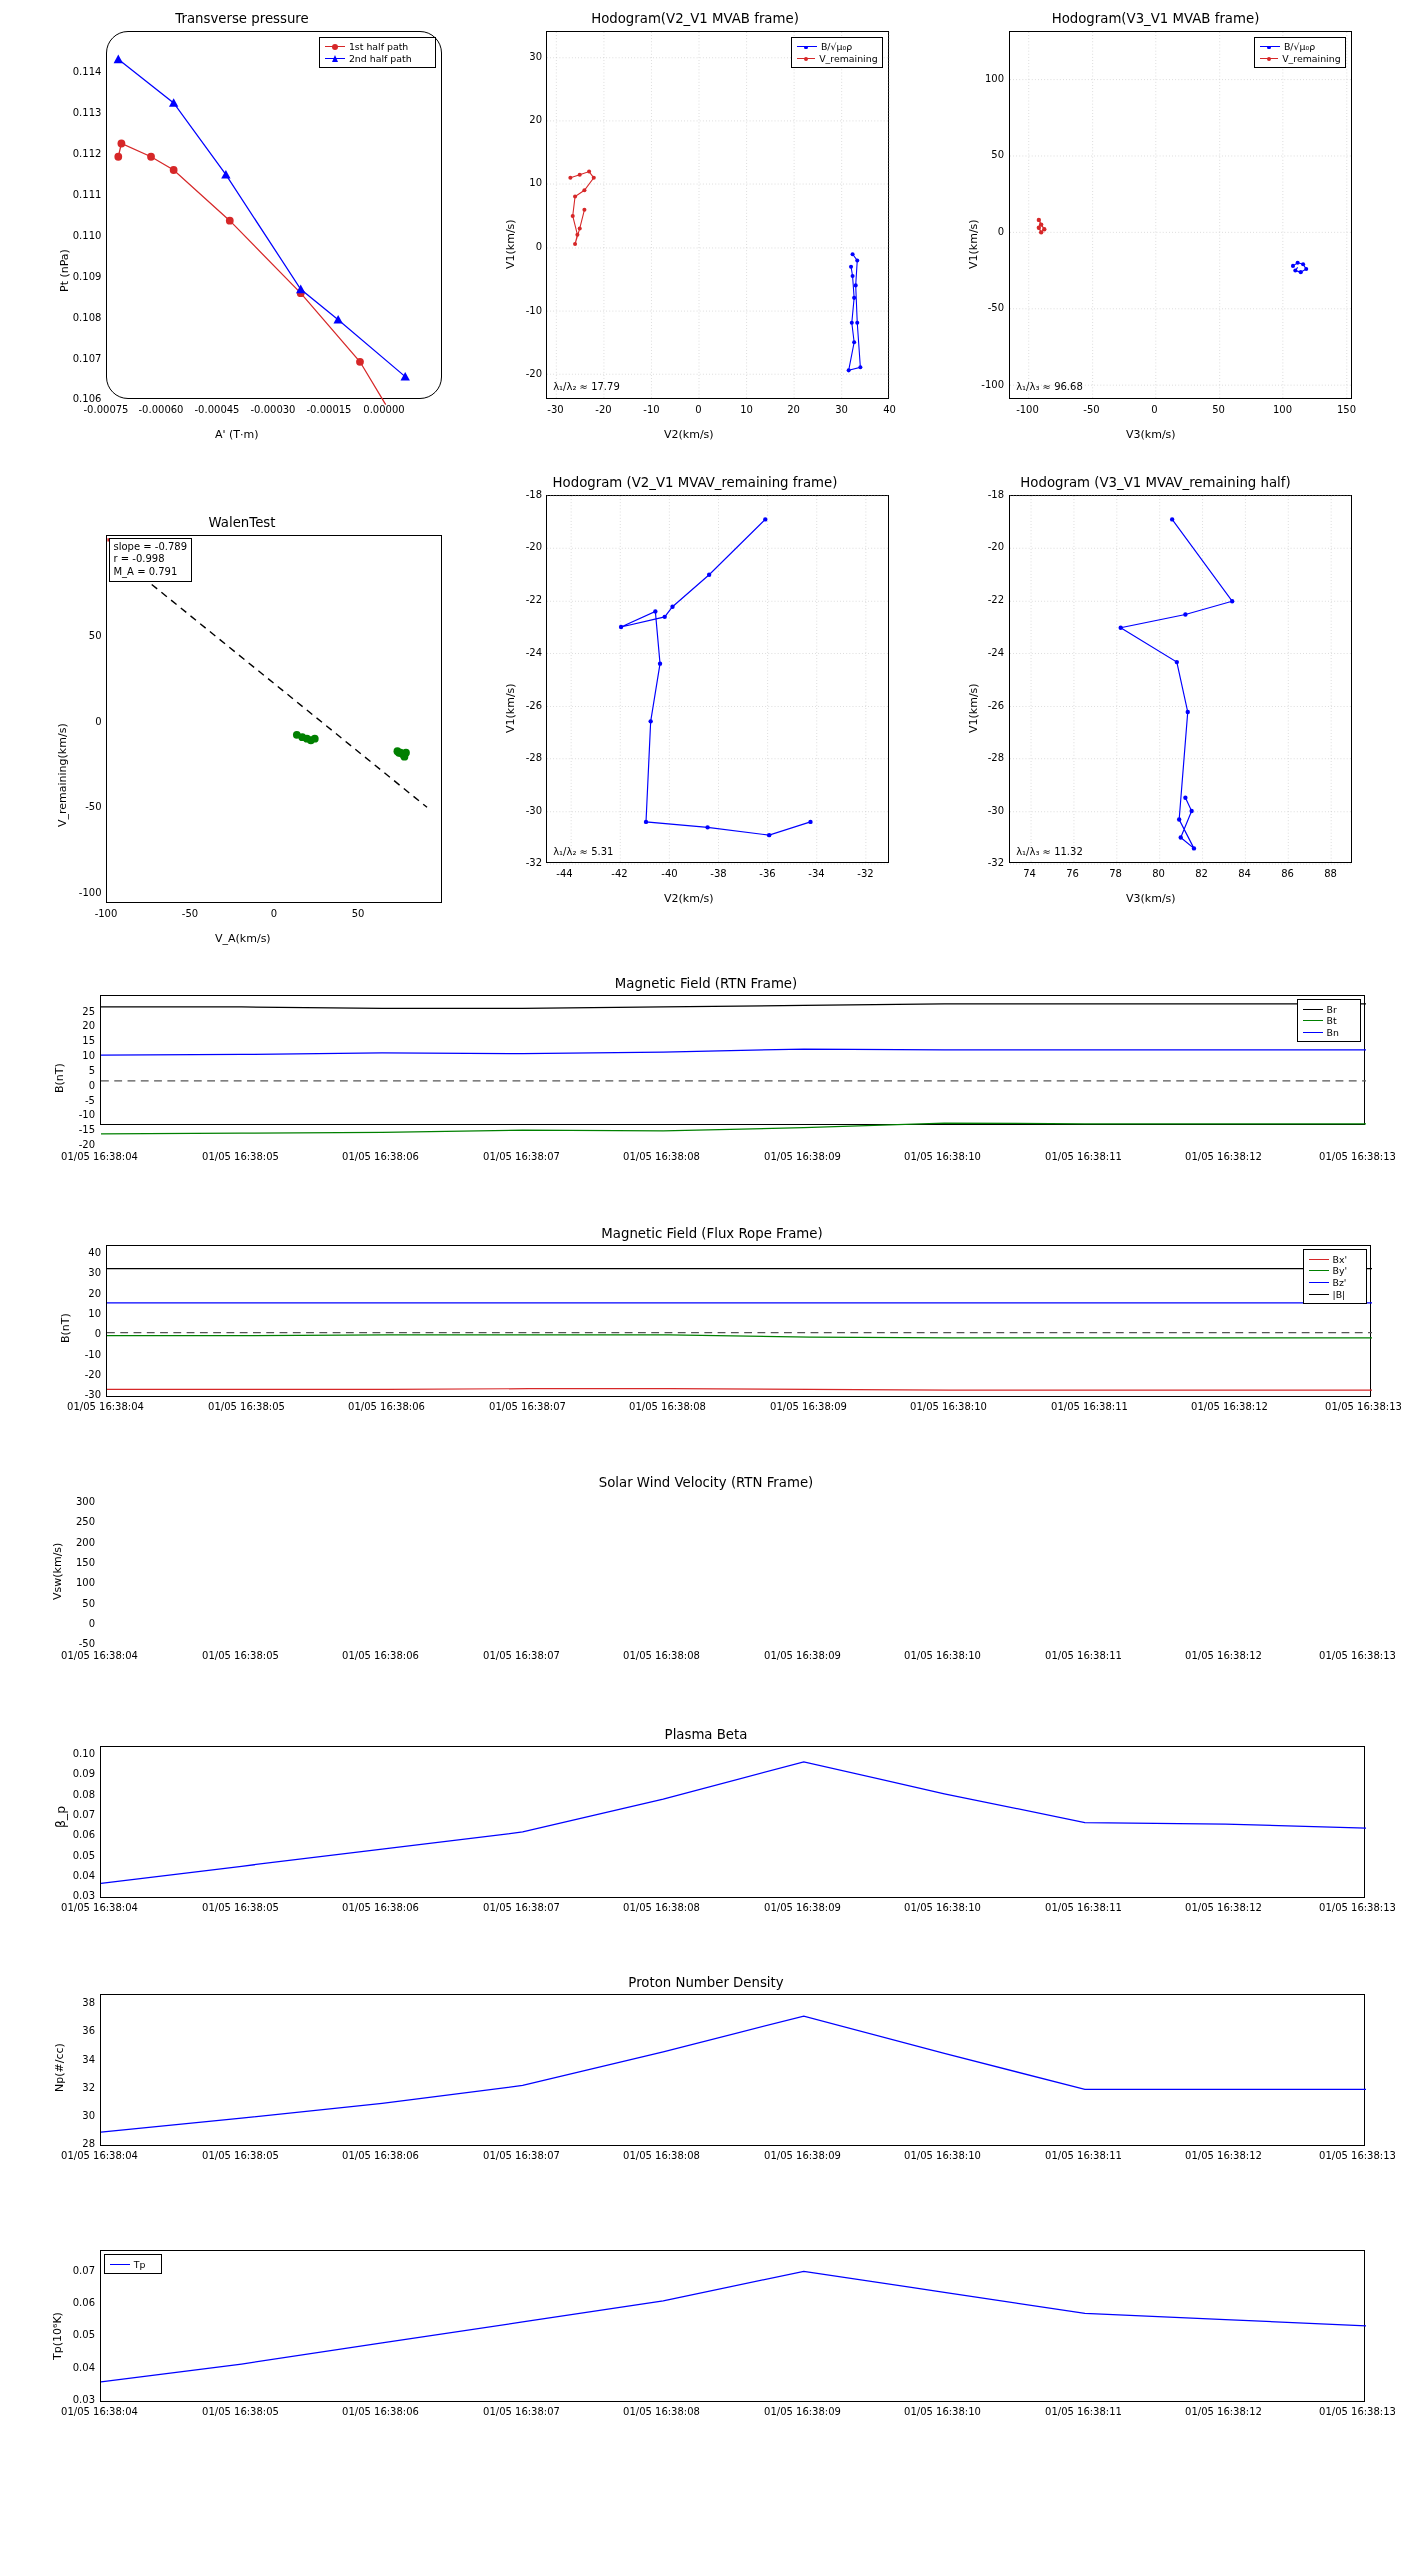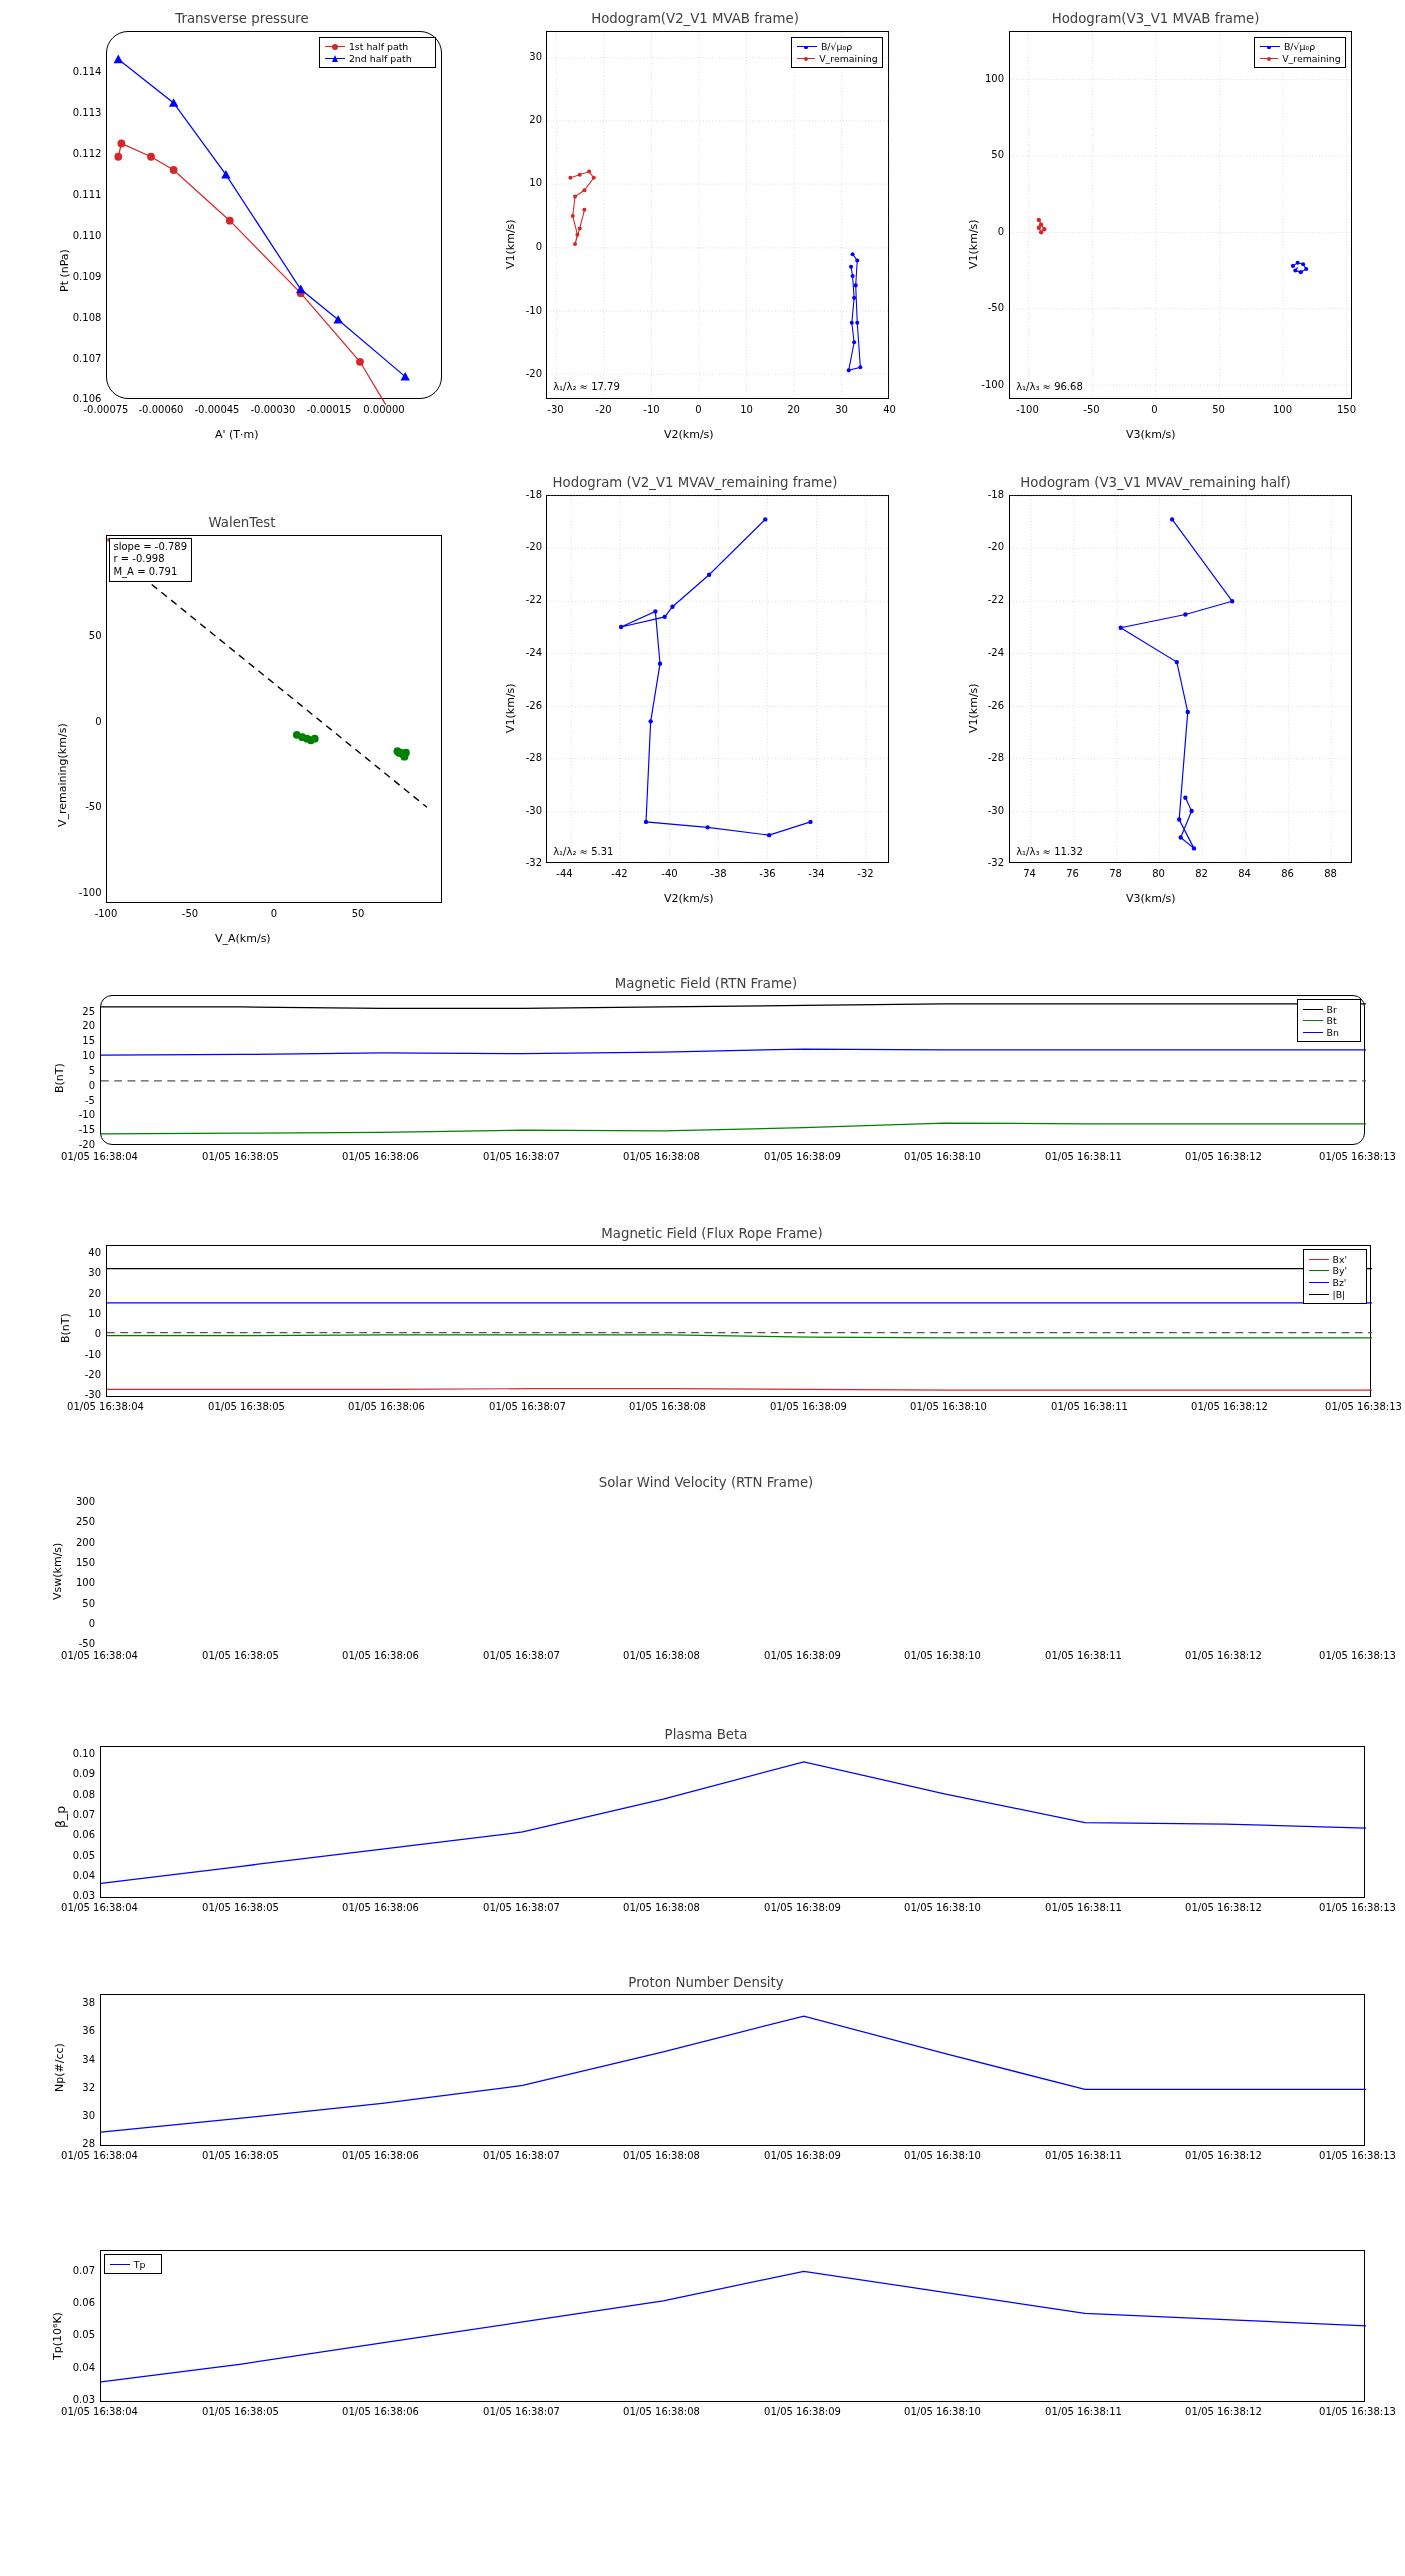--- a/index.html
+++ b/index.html
@@ -2,21 +2,21 @@
 <html style="font-size:12.5px"><head>
 <meta charset="utf-8">
 <style>
   html,body{margin:0;padding:0;background:#ffffff;}
   body{width:1405px;height:2576px;font-family:"DejaVu Sans",sans-serif;color:#000;}
   .page{position:relative;width:1405px;height:2576px;}
 
   
   .panel{position:absolute;box-sizing:border-box;}
   .plotbox{position:absolute;border:0.8px solid #000;background:#fff;box-sizing:border-box;}
-  .title{position:absolute;width:100%;text-align:center;font-size:13.3px;color:#404040;}
+  .title{position:absolute;width:100%;text-align:center;font-size:13.3px;color:#000000;}
   .ylabel{position:absolute;transform-origin:0 0;transform:rotate(-90deg);font-size:11px;white-space:nowrap;}
   .xlabel{position:absolute;text-align:center;font-size:11px;white-space:nowrap;}
   .tickx{position:absolute;font-size:10px;text-align:center;white-space:nowrap;}
   .ticky{position:absolute;font-size:10px;text-align:right;white-space:nowrap;}
   .legend{position:absolute;border:0.8px solid #000;background:#fff;font-size:9.4px;padding:3.1px 4.7px;box-sizing:border-box;}
   .legend .row{display:flex;align-items:center;height:11.7px;white-space:nowrap;}
   .legend .swatch{display:inline-block;width:20px;height:0;border-top:1.6px solid #000;margin-right:3.9px;position:relative;}
   .legend .mk{position:absolute;left:7px;top:-3.1px;width:6.2px;height:6.2px;border-radius:50%;}
   .legend .mk.tri{border-radius:0;width:0;height:0;border-left:3.9px solid transparent;border-right:3.9px solid transparent;border-bottom:7px solid #00f;top:-3.9px;}
   .ann{position:absolute;font-size:10px;}
@@ -387,21 +387,21 @@
     <div class="tickx" style="left:155px;top:393px;width:47px;">78</div>
     <div class="tickx" style="left:198px;top:393px;width:47px;">80</div>
     <div class="tickx" style="left:241px;top:393px;width:47px;">82</div>
     <div class="tickx" style="left:284px;top:393px;width:47px;">84</div>
     <div class="tickx" style="left:327px;top:393px;width:47px;">86</div>
     <div class="tickx" style="left:370px;top:393px;width:47px;">88</div>
   </div>
 
   <div class="panel" style="left:31px;top:976px;width:1350px;height:195px;">
     <div class="title" style="top:0;left:0;">Magnetic Field (RTN Frame)</div>
-    <div class="plotbox" style="left:69px;top:19px;width:1265px;height:150px;border-radius:12px;">
+    <div class="plotbox" style="left:69px;top:19px;width:1265px;height:130px;">
       <svg width="1265" height="152" viewBox="0 0 1620 195" preserveAspectRatio="none">
         <line x1="0" y1="109" x2="1620" y2="109" stroke="#555" stroke-width="1.6" stroke-dasharray="10 7"></line>
         <polyline points="0,14 180,14 360,16 540,16 720,14 900,12 1080,10 1260,10 1440,10 1620,10" fill="none" stroke="#000000" stroke-width="1.6"></polyline>
         <polyline points="0,177 180,176 360,175 540,172 720,173 900,169 1080,163 1260,164 1440,164 1620,164" fill="none" stroke="#008000" stroke-width="1.6"></polyline>
         <polyline points="0,76 180,75 360,73 540,74 720,72 900,68 1080,69 1260,69 1440,69 1620,69" fill="none" stroke="#0000ff" stroke-width="1.6"></polyline>
       </svg>
       <div class="legend" style="right:3.1px;top:3.1px;width:64px;">
         <div class="row">
             <span class="swatch" style="border-top-color:#000000;"></span>
             <span>Br</span>

